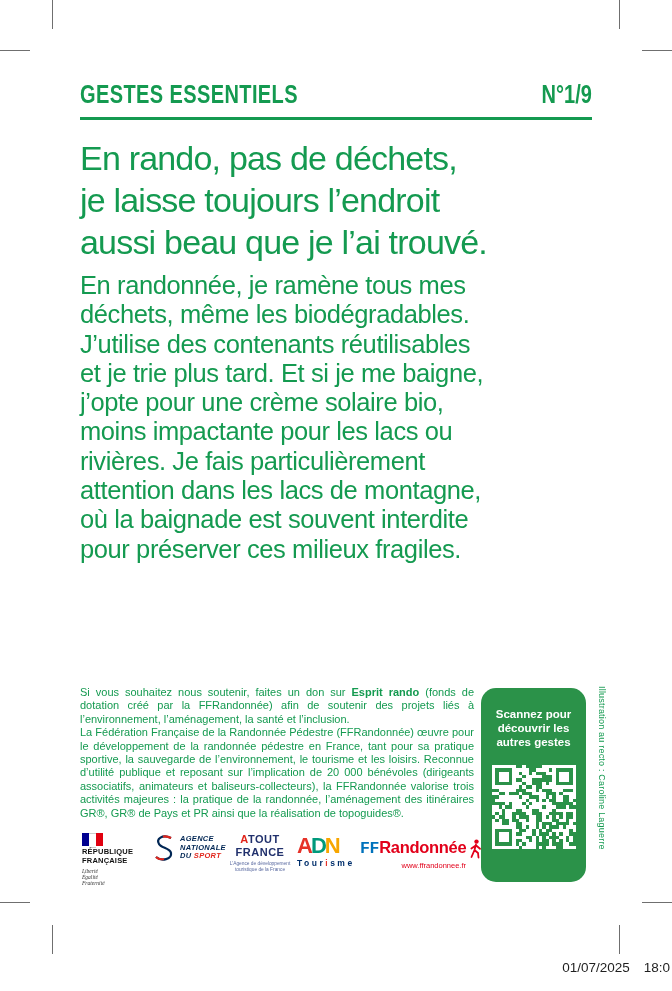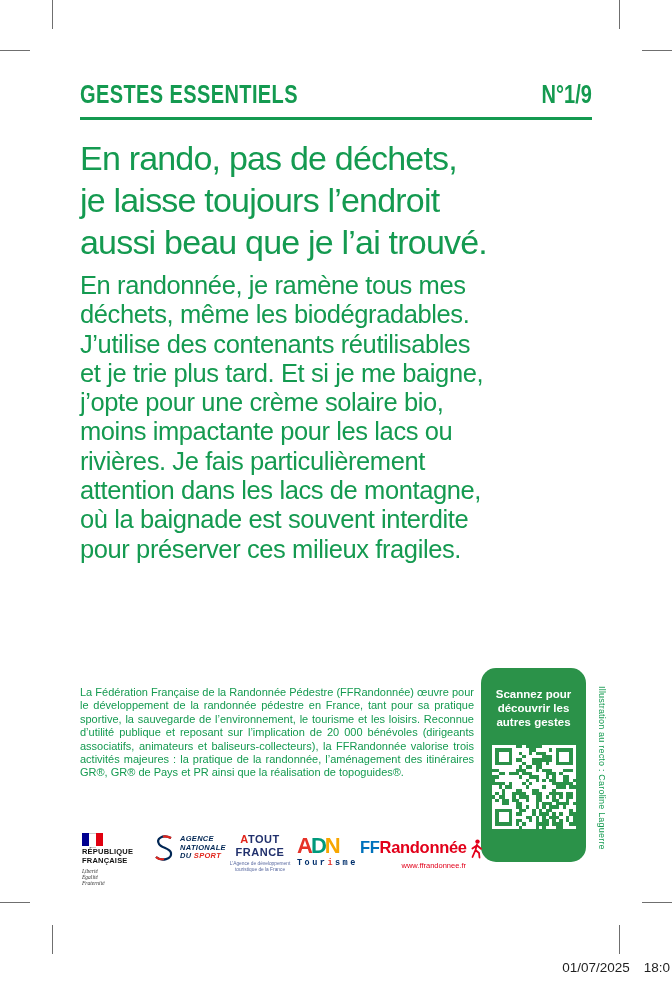--- a/index.html
+++ b/index.html
@@ -35,21 +35,21 @@
   }
   
   .fineprint{
     position:absolute;left:80px;top:686px;width:394px;
     font-size:11px;line-height:13.4px;color:#149a50;text-align:justify;
   }
   .fineprint p{margin:0;}
   .fineprint .b{font-weight:bold;}
   
   .qr-panel{
-    position:absolute;left:481px;top:668px;width:105px;height:194px;
+    position:absolute;left:481px;top:688px;width:105px;height:194px;
     background:#2b9249;border-radius:15px;
   }
   .qr-panel .scan-text{
     position:absolute;left:0;top:19px;width:105px;text-align:center;
     color:#ffffff;font-size:11.5px;line-height:14px;font-weight:bold;
   }
   .qr-code{position:absolute;left:11px;top:77px;width:84px;height:84px;}
   
   .credit{
     position:absolute;left:597px;top:686px;height:200px;
@@ -71,25 +71,25 @@
   .ans-text .sport{color:#e1251b;}
   .logo-atout{left:226px;width:68px;text-align:center;}
   .atout-big{font-size:11px;font-weight:bold;line-height:13px;color:#20306c;letter-spacing:0.5px;}
   .atout-big .reda{color:#e1251b;}
   .atout-tag{font-size:4.8px;line-height:5.6px;color:#5a6aa0;margin-top:2px;}
   .logo-adn{left:297px;width:66px;text-align:left;top:836px;}
   .adn-big{font-size:22px;font-weight:bold;line-height:20px;letter-spacing:-2px;}
   .adn-big .a{color:#e63229;}
   .adn-big .d{color:#00997b;}
   .adn-big .n{color:#f7a600;}
-  .adn-name{font-size:8.5px;font-weight:bold;color:#002f6c;letter-spacing:2.5px;margin-top:2px;font-family:Liberation Mono, monospace;}
+  .adn-name{font-size:8.5px;font-weight:bold;color:#002f6c;letter-spacing:2.5px;margin-top:2px;}
   .adn-name .i{color:#e63229;}
   .logo-ffr{left:360px;width:110px;top:838px;}
   .ffr-name{font-size:16.5px;font-weight:bold;letter-spacing:-0.3px;white-space:nowrap;}
-  .ffr-name .ff{color:#0072bc;}
+  .ffr-name .ff{color:#0072bc;font-family:Liberation Mono, monospace;}
   .ffr-name .rando{color:#e2001a;}
   .ffr-walker{display:inline-block;vertical-align:middle;margin-left:2px;}
   .ffr-url{font-size:7.5px;color:#e2001a;text-align:right;margin-top:2px;padding-right:4px;}
   
   .slug-left{position:absolute;left:0px;top:1009px;font-size:13.5px;color:#1f1f1f;}
   .slug-left .pg{margin-left:16px;}
   .slug-right{position:absolute;right:2px;top:960px;font-size:13.5px;color:#1f1f1f;}
   .slug-right .t{margin-left:14px;}
 </style>
 </head>
@@ -119,20 +119,21 @@
 J’utilise des contenants réutilisables
 et je trie plus tard. Et si je me baigne,
 j’opte pour une crème solaire bio,
 moins impactante pour les lacs ou
 rivières. Je fais particulièrement
 attention dans les lacs de montagne,
 où la baignade est souvent interdite
 pour préserver ces milieux fragiles.</div>
 
   <div class="fineprint">
+    <p><span>Si vous souhaitez nous soutenir, faites un don sur </span><span class="b">Esprit rando</span><span> (fonds de dotation créé par la FFRandonnée) afin de soutenir des projets liés à l’environnement, l’aménagement, la santé et l’inclusion.</span></p>
     <p>La Fédération Française de la Randonnée Pédestre (FFRandonnée) œuvre pour le développement de la randonnée pédestre en France, tant pour sa pratique sportive, la sauvegarde de l’environnement, le tourisme et les loisirs. Reconnue d’utilité publique et reposant sur l’implication de 20 000 bénévoles (dirigeants associatifs, animateurs et baliseurs-collecteurs), la FFRandonnée valorise trois activités majeures : la pratique de la randonnée, l’aménagement des itinéraires GR®, GR® de Pays et PR ainsi que la réalisation de topoguides®.</p>
   </div>
 
   <div class="qr-panel">
     <div class="scan-text preline">Scannez pour
 découvrir les
 autres gestes</div>
     <svg class="qr-code" id="qr" viewBox="0 0 25 25" shape-rendering="crispEdges">
         <rect x="0" y="0" width="1" height="1" fill="#ffffff"></rect>
         <rect x="1" y="0" width="1" height="1" fill="#ffffff"></rect>

